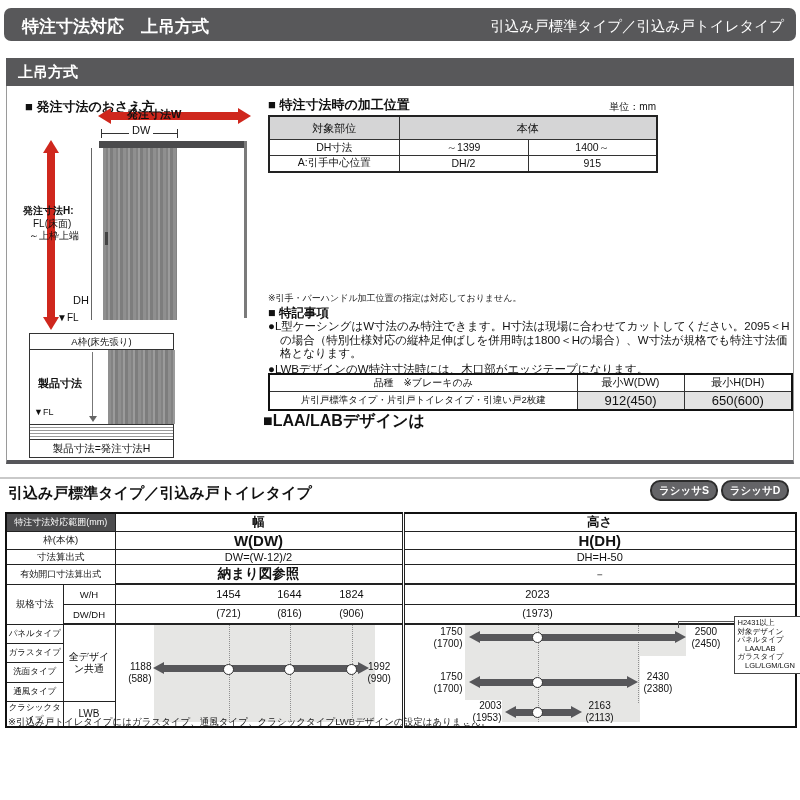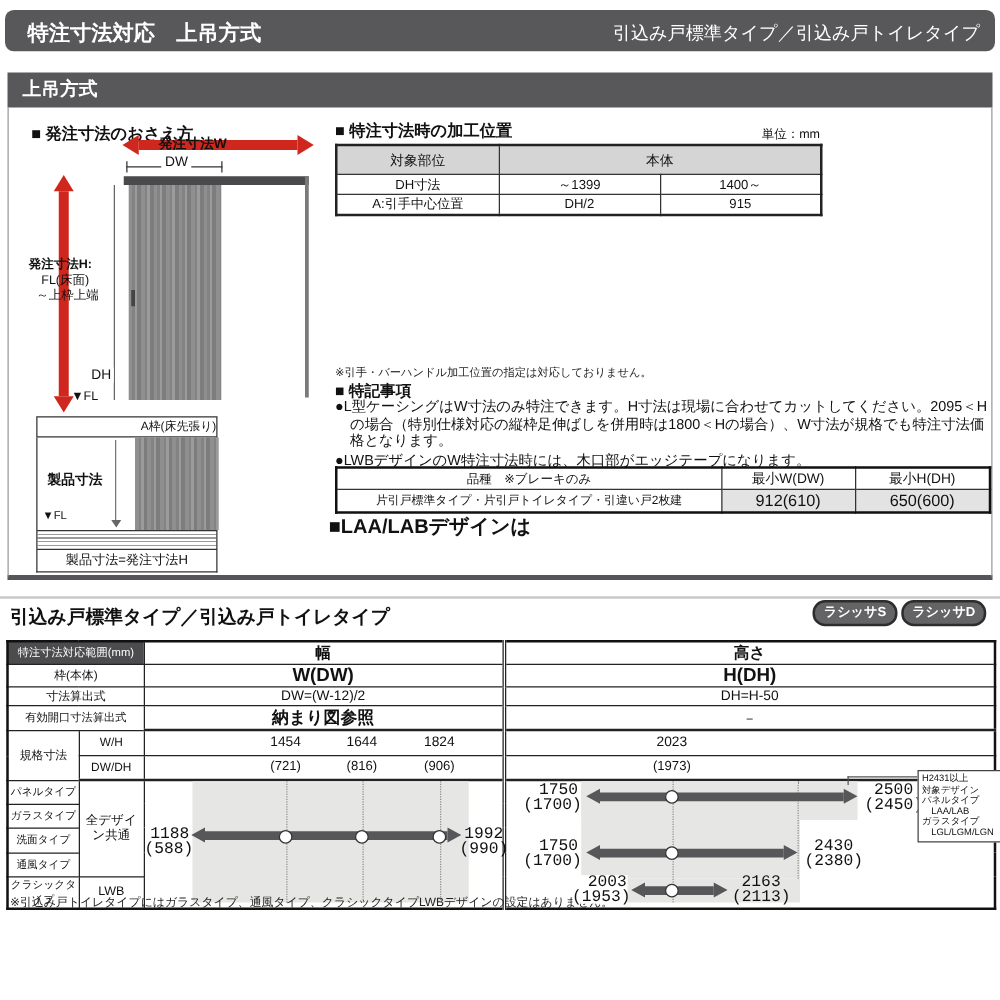--- a/index.html
+++ b/index.html
@@ -23,21 +23,21 @@
   .arrVR:before{content:"";position:absolute;top:-13px;left:-4.5px;width:0;height:0;border:8.5px solid transparent;border-top:none;border-bottom:13px solid #cf271d;}
   .arrVR:after{content:"";position:absolute;bottom:-13px;left:-4.5px;width:0;height:0;border:8.5px solid transparent;border-bottom:none;border-top:13px solid #cf271d;}
   
   .arrH{position:absolute;height:7px;background:#57575a;z-index:2;}
   .arrH:before{content:"";position:absolute;left:-11px;top:-3px;width:0;height:0;border:6.5px solid transparent;border-left:none;border-right:11px solid #57575a;}
   .arrH:after{content:"";position:absolute;right:-11px;top:-3px;width:0;height:0;border:6.5px solid transparent;border-right:none;border-left:11px solid #57575a;}
   .circ{position:absolute;width:11px;height:11px;border-radius:50%;background:#fff;border:1.5px solid #333;box-sizing:border-box;z-index:3;}
   .vdot{position:absolute;width:0;border-left:1px dotted #8f8f8f;z-index:1;}
   .band{position:absolute;background:#e6e6e4;z-index:0;}
   .wood{background:repeating-linear-gradient(90deg,#8f8f8f 0 3px,#838383 3px 5px,#9b9b9b 5px 7px,#7d7d7d 7px 10px);}
-  .dimlbl{position:absolute;font-size:13px;line-height:11.5px;z-index:4;font-family:Liberation Mono, monospace;}
+  .dimlbl{position:absolute;font-size:10px;line-height:11.5px;z-index:4;}
   .dimlbl span{display:block;}
   .tr{text-align:right;} .tc{text-align:center;}
   
   table{border-collapse:collapse;table-layout:fixed;}
   .mt{position:absolute;left:261px;top:29px;width:388px;border:2px solid #222;padding-left:44px;}
   .mt td{border:1px solid #333;font-size:10.5px;text-align:center;vertical-align:middle;padding:0;}
   .mt .hd{background:#d5d5d6;font-size:11px;height:22px;}
   
   .kt{position:absolute;left:261px;top:287px;width:523px;border:2px solid #111;}
   .kt td{border:1px solid #333;text-align:center;vertical-align:middle;padding:0;}
@@ -84,21 +84,21 @@
     <div class="abs" style="left:84px;top:62px;width:0;height:172px;border-left:1px solid #666;"></div>
     <div class="abs" style="left:64px;top:208px;font-size:11px;background:#fff;padding:0 2px;">DH</div>
 
     <div class="arrVR" style="left:40px;top:67px;height:164px;"></div>
     <div class="abs" style="left:16px;top:118px;font-size:10px;font-weight:bold;z-index:4;background:rgba(255,255,255,.0);">発注寸法H:</div>
     <div class="abs" style="left:26px;top:131px;font-size:10px;z-index:4;">FL(床面)</div>
     <div class="abs" style="left:22px;top:143px;font-size:10px;z-index:4;">～上枠上端</div>
     <div class="abs" style="left:50px;top:226px;font-size:10px;z-index:4;">▼FL</div>
 
     <div class="abs" style="left:22px;top:247px;width:145px;">
-      <div style="height:15px;border:1px solid #333;font-size:9.5px;text-align:right;line-height:15px;">A枠(床先張り)</div>
+      <div style="height:15px;border:1px solid #333;font-size:9.5px;text-align:center;line-height:15px;">A枠(床先張り)</div>
       <div style="position:relative;height:74px;border-left:1px solid #333;border-right:1px solid #333;">
         <div class="abs wood" style="left:78px;top:0;width:67px;height:74px;"></div>
         <div class="abs" style="left:62px;top:2px;width:1px;height:66px;background:#777;"></div>
         <div class="abs" style="left:59px;top:66px;width:0;height:0;border:4px solid transparent;border-bottom:none;border-top:6px solid #666;"></div>
         <div class="abs" style="left:8px;top:26px;font-size:11px;font-weight:bold;">製品寸法</div>
         <div class="abs" style="left:4px;top:57px;font-size:9px;">▼FL</div>
       </div>
       <div style="height:14px;border:1px solid #333;background:repeating-linear-gradient(180deg,#fff 0 2px,#9a9a9a 2px 3px);"></div>
       <div style="height:17px;border:1px solid #333;border-top:none;font-size:10.5px;text-align:center;line-height:17px;">製品寸法=発注寸法H</div>
     </div>
@@ -144,21 +144,21 @@
           <col style="width:108px">
         </colgroup>
       <tbody>
           <tr style="height:17px;">
         <td style="font-size:10px;">品種　※ブレーキのみ</td>
         <td style="font-size:11px;margin-top:39px;">最小W(DW)</td>
         <td style="font-size:11px;">最小H(DH)</td>
       </tr>
       <tr style="height:19px;">
         <td style="font-size:9.5px;">片引戸標準タイプ・片引戸トイレタイプ・引違い戸2枚建</td>
-        <td style="font-size:13px;background:#e3e3e3;">912(610)</td>
+        <td style="font-size:13px;background:#e3e3e3;">912(450)</td>
         <td style="font-size:13px;background:#e3e3e3;">650(600)</td>
       </tr>
     </tbody>
       </table>
 
     <div class="abs" style="left:256px;top:325px;font-size:16px;font-weight:bold;">■LAA/LABデザインは</div>
   </div>
 </div>
 
 <div class="abs" style="left:0;top:477px;width:800px;height:2px;background:#c9c9c9;"></div>

